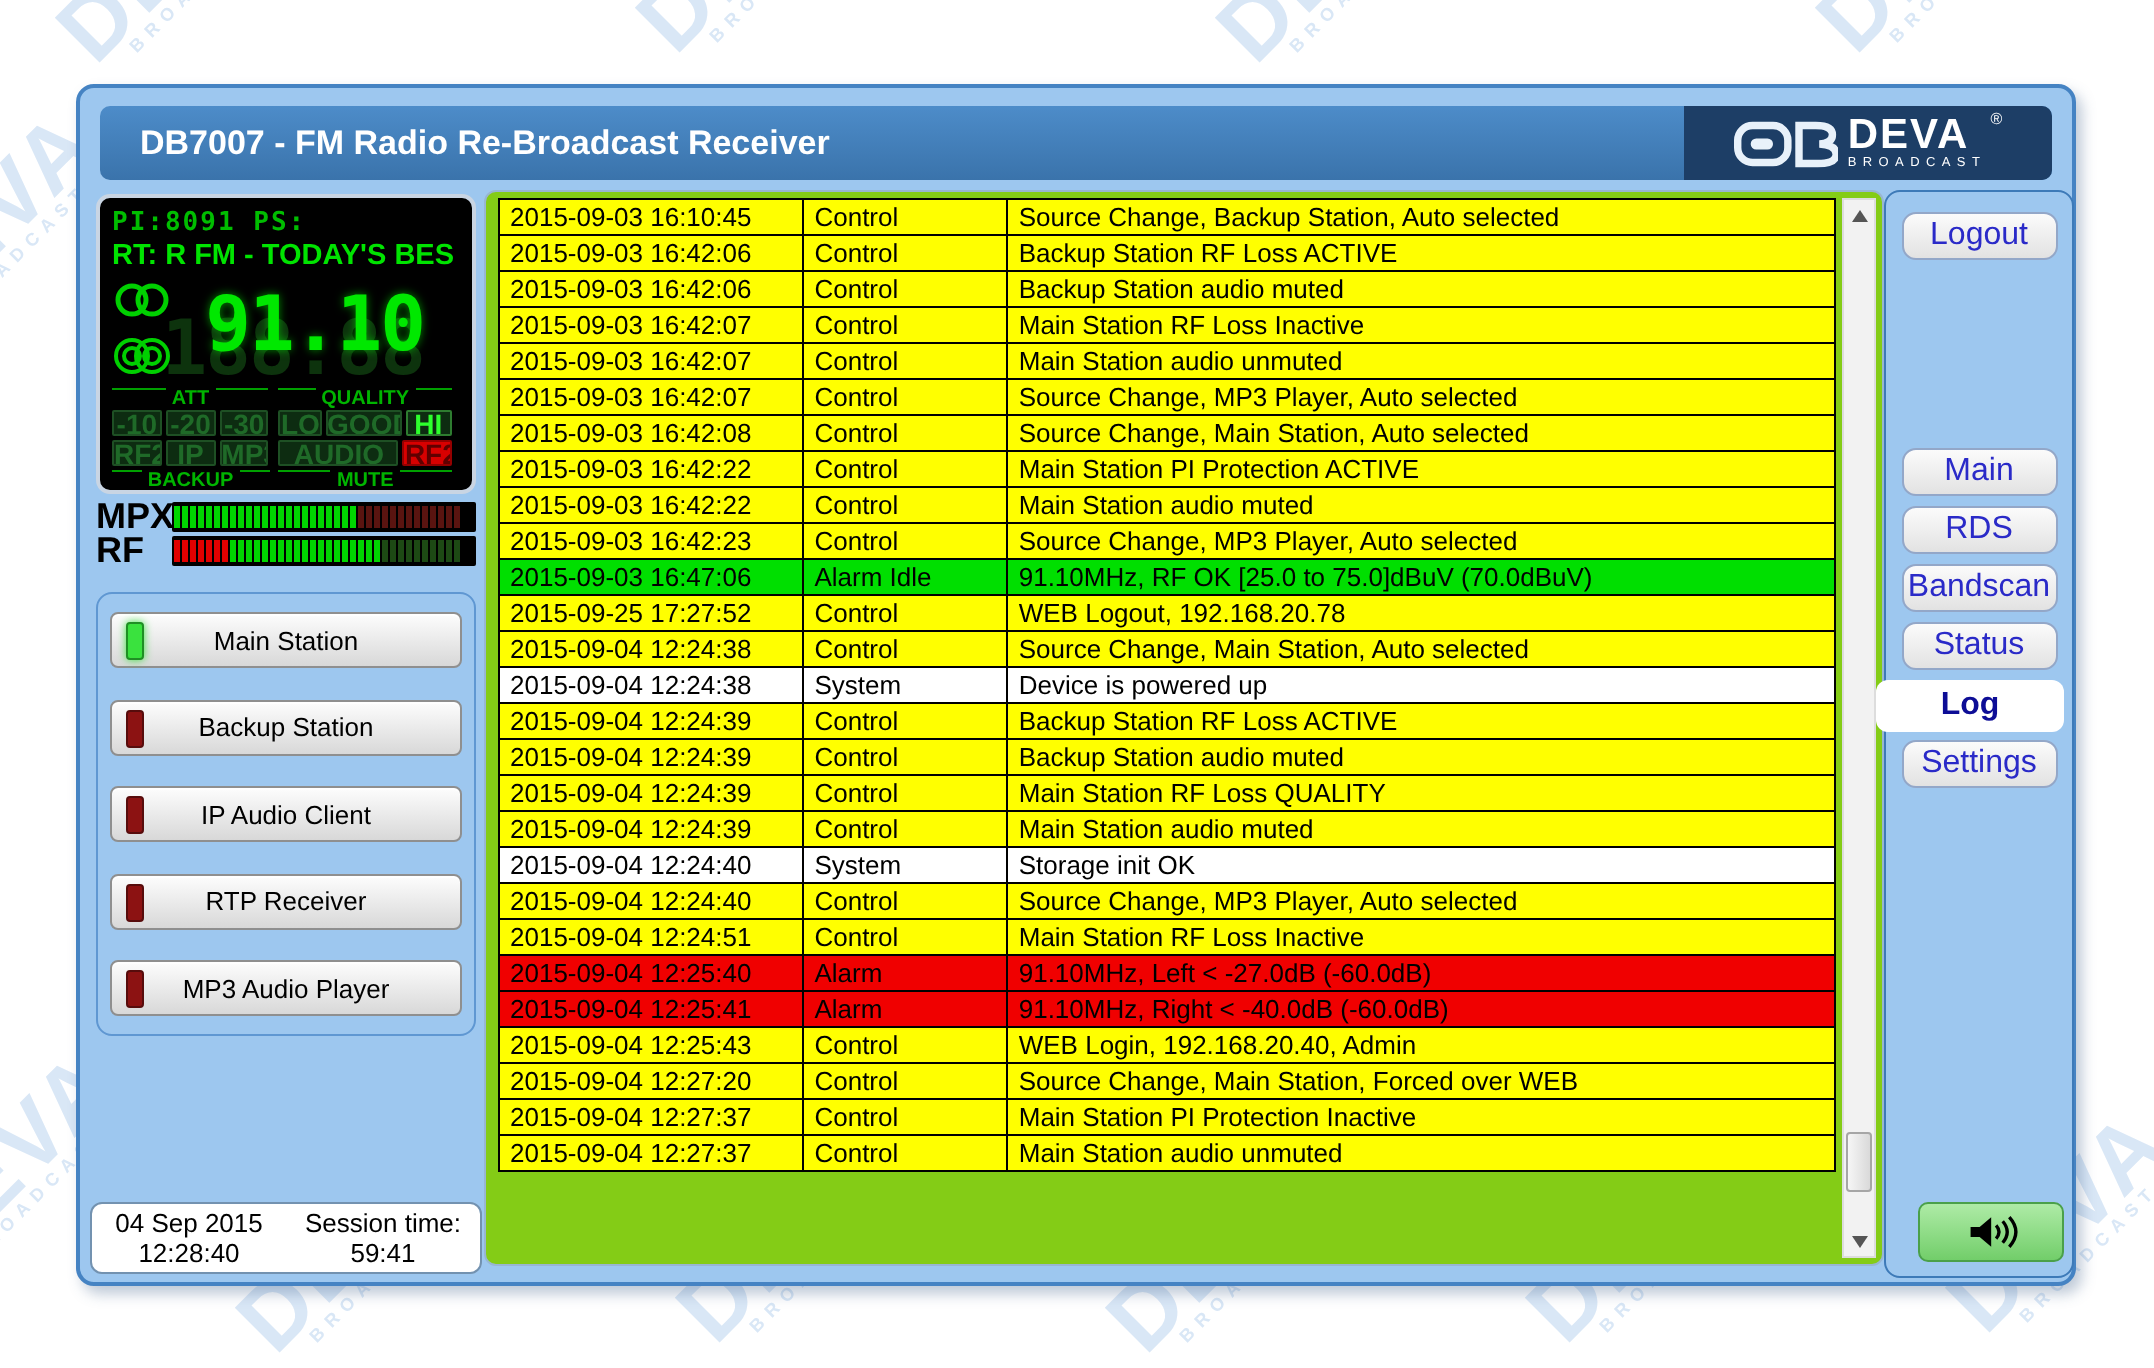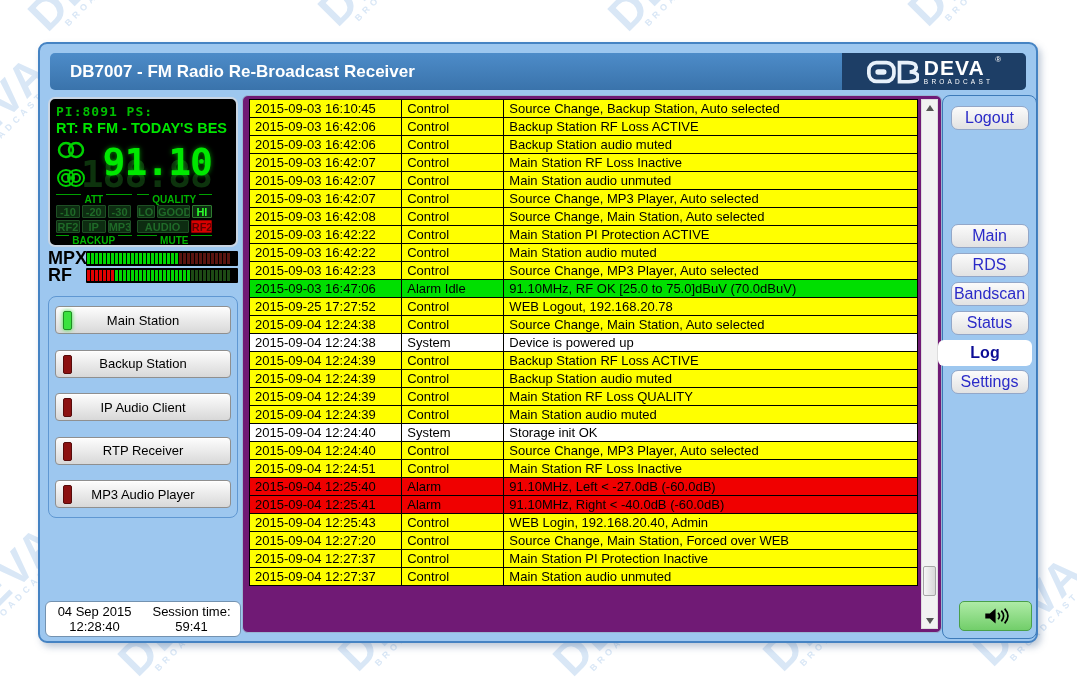--- a/index.html
+++ b/index.html
@@ -53,21 +53,21 @@
   .freq-wrap { flex:1; position:relative; font:bold 38px "DejaVu Sans Mono",monospace; letter-spacing:-1px; }
   .freq-ghost { position:absolute; right:0; top:14px; color:#0d330d; }
   .freq-main { position:absolute; right:0; top:2px; color:#00e800; text-shadow:0 0 5px rgba(0,255,0,.55); }
 
   .lcd-ind { display:flex; gap:5px; margin-top:4px; }
   .ind-col { flex:1; display:flex; flex-direction:column; gap:2px; }
   .ind-label { display:flex; align-items:flex-start; gap:3px; color:#00b400; font-size:10px; font-weight:bold; height:9px; }
   .ind-label .ln { flex:1; border-top:1px solid #00a000; height:0; }
   .ind-cells { display:flex; gap:2px; }
   .ind-cell {
-    flex:1; height:13px; line-height:12px; text-align:center; font-size:11px; font-weight:bold;
+    flex:1; height:13px; line-height:12px; text-align:center; font-size:14px; font-weight:bold;
     background:#0d2c11; border:1px solid #1e5024; color:#1f6a28; border-radius:1px; overflow:hidden;
   }
   .ind-cell.on { color:#2dff2d; border-color:#2e7c30; }
   .ind-cell.alarm { background:#d80000; color:#600000; border-color:#940000; }
 
   .meters { position:absolute; left:0; top:154px; width:190px; }
   .meter-row { display:flex; align-items:center; height:15px; margin-bottom:2px; }
   .meter-label { width:38px; font-size:18px; font-weight:bold; color:#000; }
   .meter-bar { flex:1; background:#000; height:15px; display:flex; gap:1px; padding:2px 1px; border-radius:1px; }
   .meter-bar span { width:3px; height:11px; flex:none; }
@@ -92,21 +92,21 @@
   .datetime {
     position:absolute; left:-3px; top:504px; width:196px; height:36px;
     background:#fff; border:1px solid #7392b0; border-radius:6px;
     display:flex; align-items:center; font-size:13px; color:#000;
   }
   .dt-col { flex:1; text-align:center; line-height:15px; }
 
   
   .log-panel {
     position:absolute; left:202px; top:51px; width:700px; height:538px;
-    background:#701a75; border:1px solid #98b6d2; border-radius:6px;
+    background:#84cc16; border:1px solid #98b6d2; border-radius:6px;
   }
   table.log { border-collapse:collapse; table-layout:fixed; position:absolute; left:6px; top:3px; width:669px; }
   table.log td {
     border:1px solid #000; height:18px; font-size:13px; color:#000;
     padding:0 0 0 5px; white-space:nowrap; overflow:hidden;
   }
   .c-time { width:152px; } .c-type { width:102px; } .c-msg { width:413px;margin-left:34px; }
   tr.y td { background:#ffff00; }
   tr.g td { background:#00df00; }
   tr.r td { background:#f00000; }

